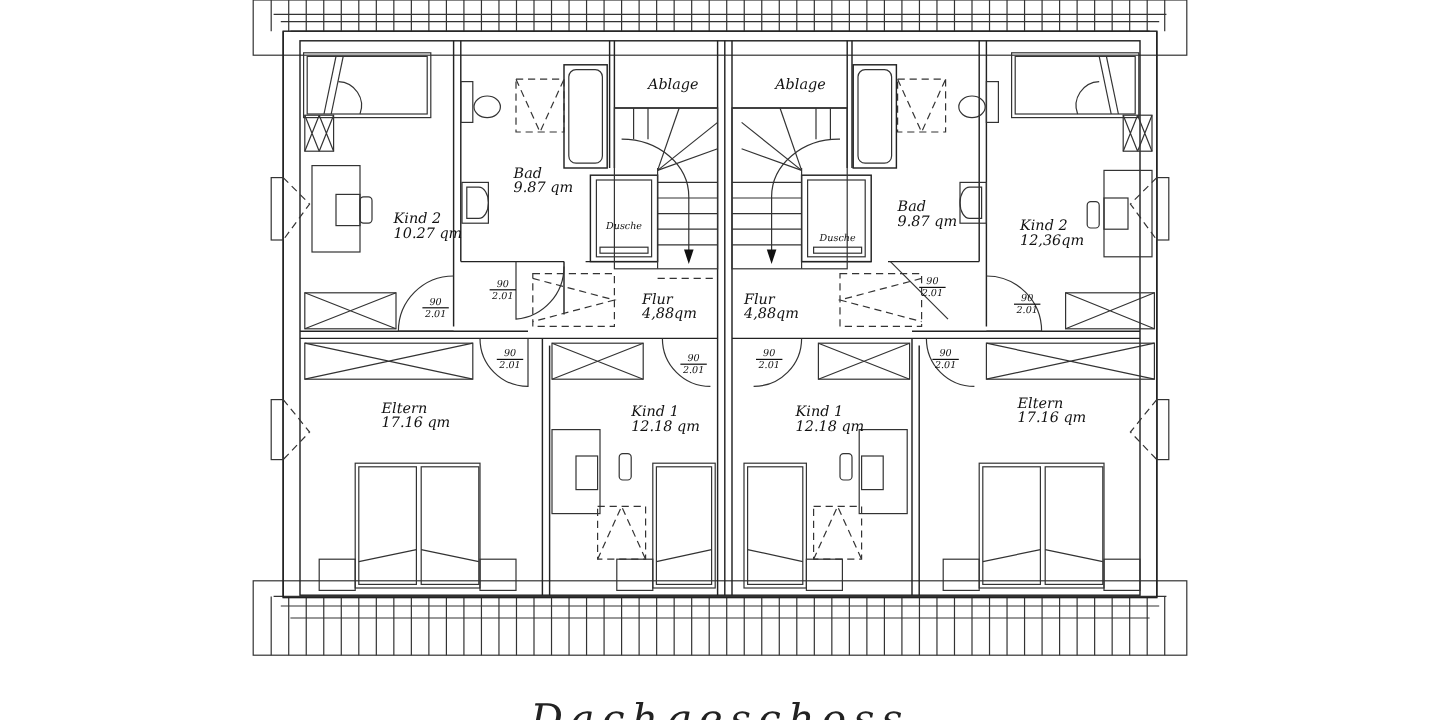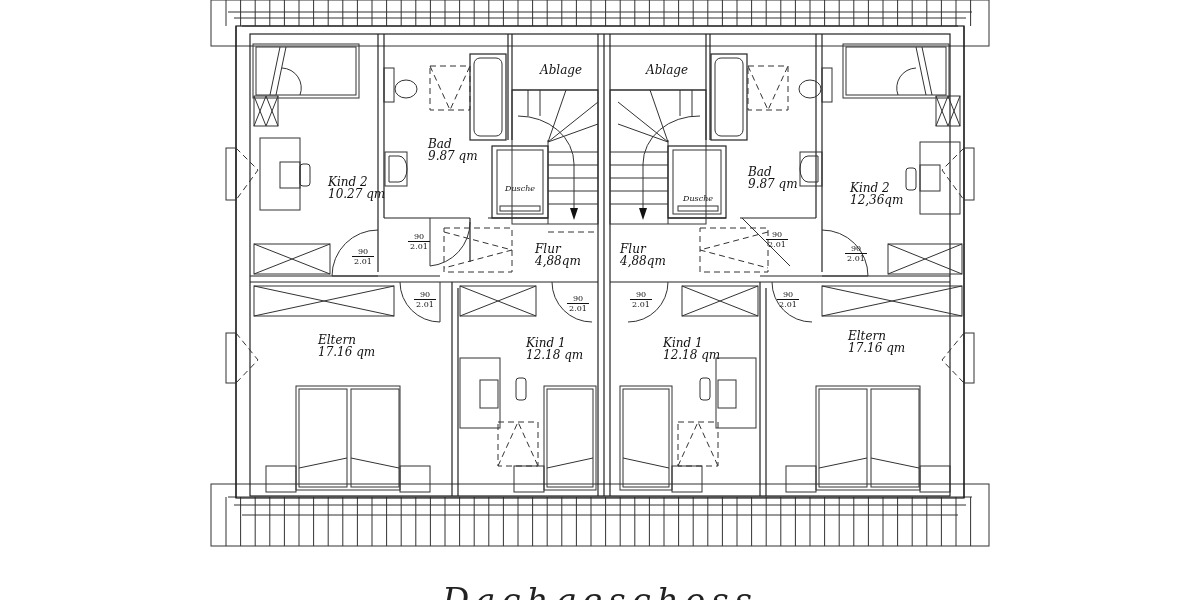--- a/index.html
+++ b/index.html
@@ -2,21 +2,21 @@
 <html><head>
 <meta charset="utf-8">
 <style>
   html,body{margin:0;padding:0;background:#fff;}
   body{width:1200px;height:600px;overflow:hidden;position:relative;font-family:"DejaVu Serif",serif;}
   svg{position:absolute;left:0;top:0;}
   .w{stroke:#222;stroke-width:1.2;fill:none;}
   .t{stroke:#333;stroke-width:1;fill:none;}
   .d{stroke:#333;stroke-width:1;fill:none;stroke-dasharray:6,4;}
   .lbl{position:absolute;font-family:"DejaVu Serif",serif;font-style:italic;font-size:12px;color:#111;line-height:12px;white-space:nowrap;}
-  .door{position:absolute;font-family:"DejaVu Serif",serif;font-size:8px;color:#111;text-align:center;line-height:9px;width:22px;}
+  .door{position:absolute;font-family:"DejaVu Serif",serif;font-style:italic;font-size:8px;color:#111;text-align:center;line-height:9px;width:22px;}
   .door .top{border-bottom:1px solid #111;display:block;}
   .title{position:absolute;left:0;width:1200px;top:580px;text-align:center;font-family:"DejaVu Serif",serif;font-style:italic;font-size:34px;letter-spacing:6px;color:#222;}
 </style>
 </head>
 <body>
 
 <svg width="1200" height="600" viewBox="0 0 1200 600">
 
   <g>
     <rect class="t" x="211" y="0" width="778" height="46"></rect>

